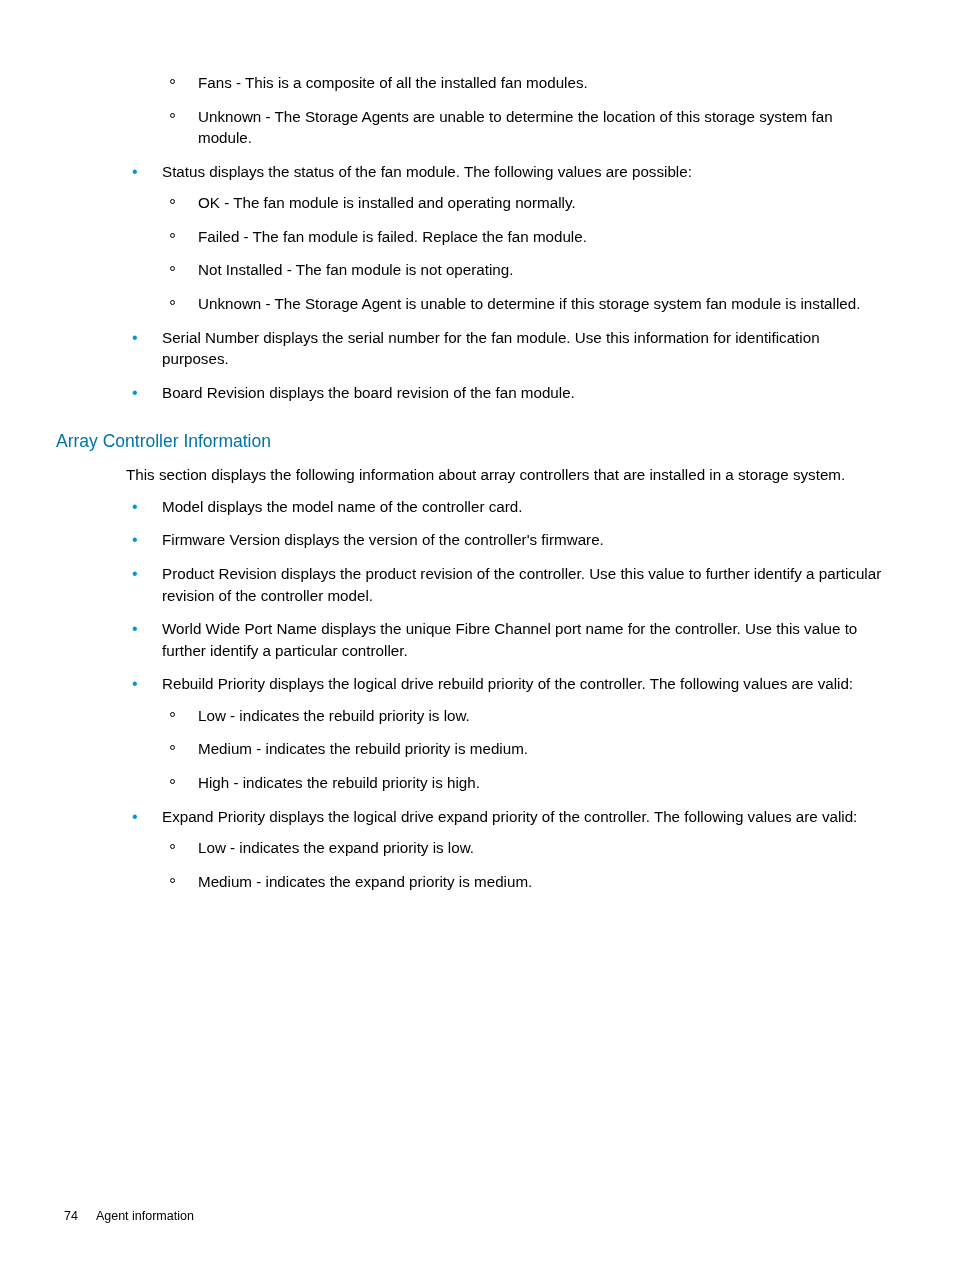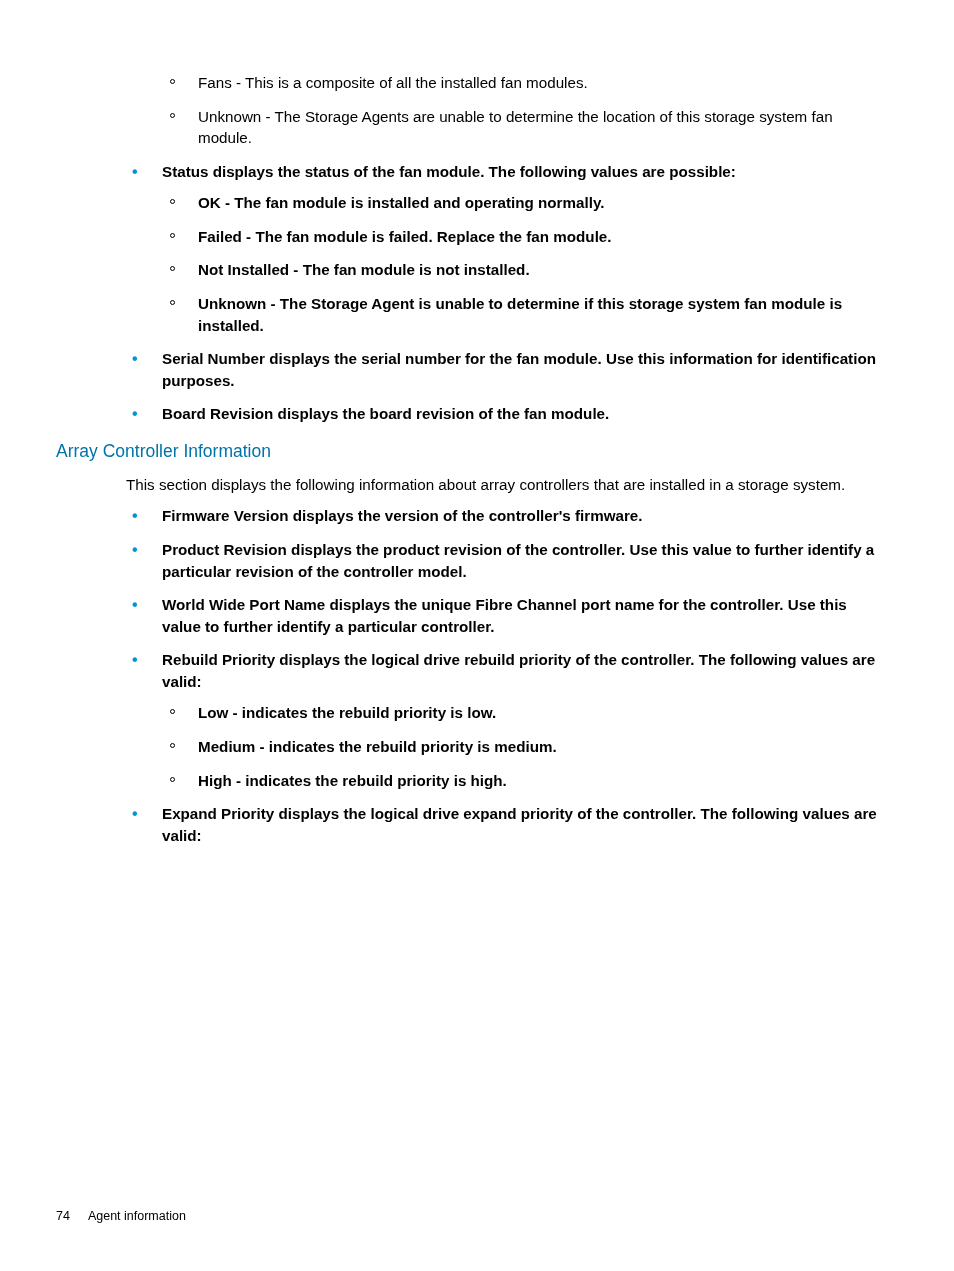--- a/index.html
+++ b/index.html
@@ -27,21 +27,20 @@
   }
   ul.bullets {
     list-style: none;
     padding: 0;
     margin: 0;
   }
   ul.bullets > li {
     position: relative;
     padding-left: 36px;
     margin: 0 0 12px 0;
-    font-weight: bold;
   }
   ul.bullets > li::before {
     content: "•";
     position: absolute;
     left: 6px;
     top: 0;
     color: #0096d6;
     font-size: 16px;
     line-height: 1.4;
   }
@@ -63,30 +62,30 @@
     width: 5px;
     height: 5px;
     border: 1px solid #000;
     border-radius: 50%;
     box-sizing: border-box;
   }
   h3.section-heading {
     color: #0073a8;
     font-weight: 400;
     font-size: 17.5px;
-    margin: 14px 0 10px 0;
+    margin: 26px 0 10px 0;
     padding: 0;
   }
   .paragraph {
     margin: 0 0 10px 0;
   }
   .footer {
     position: absolute;
     bottom: 45px;
-    left: 56px;
+    left: 64px;
     font-size: 12.5px;
   }
   .footer .pnum {
     margin-right: 18px;
   }
 </style>
 </head>
 <body>
 
 <div class="page">
@@ -99,49 +98,54 @@
       <li><span>Fans - This is a composite of all the installed fan modules.</span></li>
       <li><span>Unknown - The Storage Agents are unable to determine the location of this storage system fan module.</span></li>
     </ul>
 
     <ul class="bullets">
       <li>
         <span>Status displays the status of the fan module. The following values are possible:</span>
         <ul class="circles">
           <li><span>OK - The fan module is installed and operating normally.</span></li>
           <li><span>Failed - The fan module is failed. Replace the fan module.</span></li>
-          <li><span>Not Installed - The fan module is not installed.</span></li>
+          <li><span>Not Installed - The fan module is not operating.</span></li>
           <li><span>Unknown - The Storage Agent is unable to determine if this storage system fan module is installed.</span></li>
         </ul>
       </li>
       <li><span>Serial Number displays the serial number for the fan module. Use this information for identification purposes.</span></li>
       <li><span>Board Revision displays the board revision of the fan module.</span></li>
     </ul>
 
   </div>
 
   <h3 class="section-heading">Array Controller Information</h3>
 
   <div class="content">
     <p class="paragraph">This section displays the following information about array controllers that are installed in a storage system.</p>
 
     <ul class="bullets">
+      <li><span>Model displays the model name of the controller card.</span></li>
       <li><span>Firmware Version displays the version of the controller's firmware.</span></li>
       <li><span>Product Revision displays the product revision of the controller. Use this value to further identify a particular revision of the controller model.</span></li>
       <li><span>World Wide Port Name displays the unique Fibre Channel port name for the controller. Use this value to further identify a particular controller.</span></li>
       <li>
         <span>Rebuild Priority displays the logical drive rebuild priority of the controller. The following values are valid:</span>
         <ul class="circles">
           <li><span>Low - indicates the rebuild priority is low.</span></li>
           <li><span>Medium - indicates the rebuild priority is medium.</span></li>
           <li><span>High - indicates the rebuild priority is high.</span></li>
         </ul>
       </li>
       <li>
         <span>Expand Priority displays the logical drive expand priority of the controller. The following values are valid:</span>
+        <ul class="circles">
+          <li><span>Low - indicates the expand priority is low.</span></li>
+          <li><span>Medium - indicates the expand priority is medium.</span></li>
+        </ul>
       </li>
     </ul>
   </div>
 
   <div class="footer">
     <span class="pnum">74</span><span>Agent information</span>
   </div>
 </div>
 
 </body></html>

